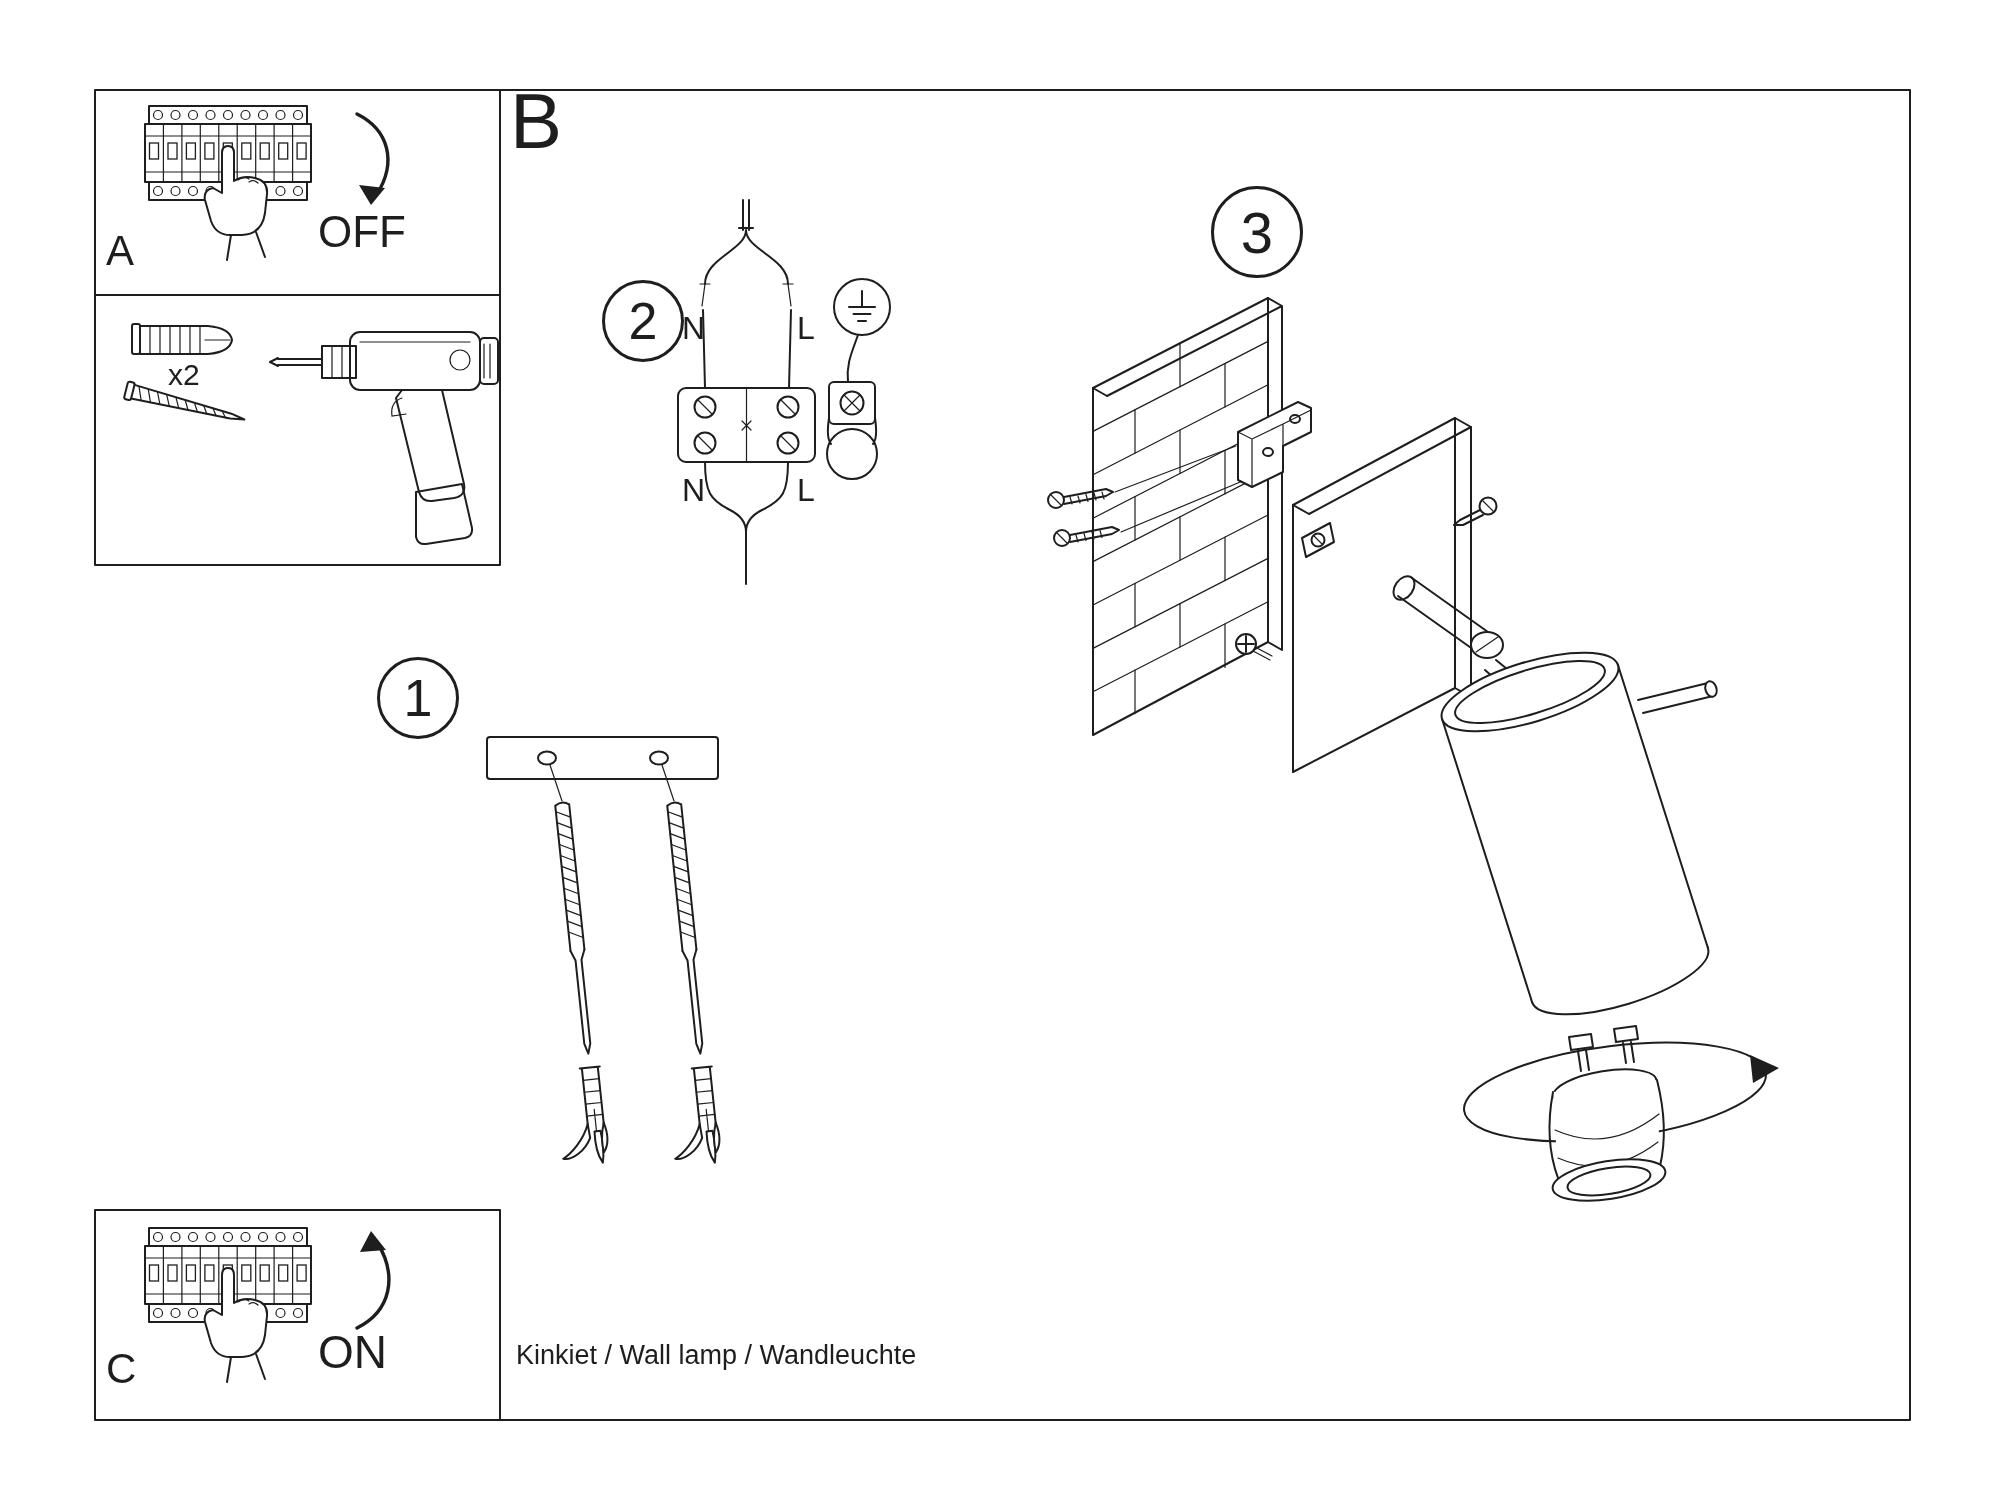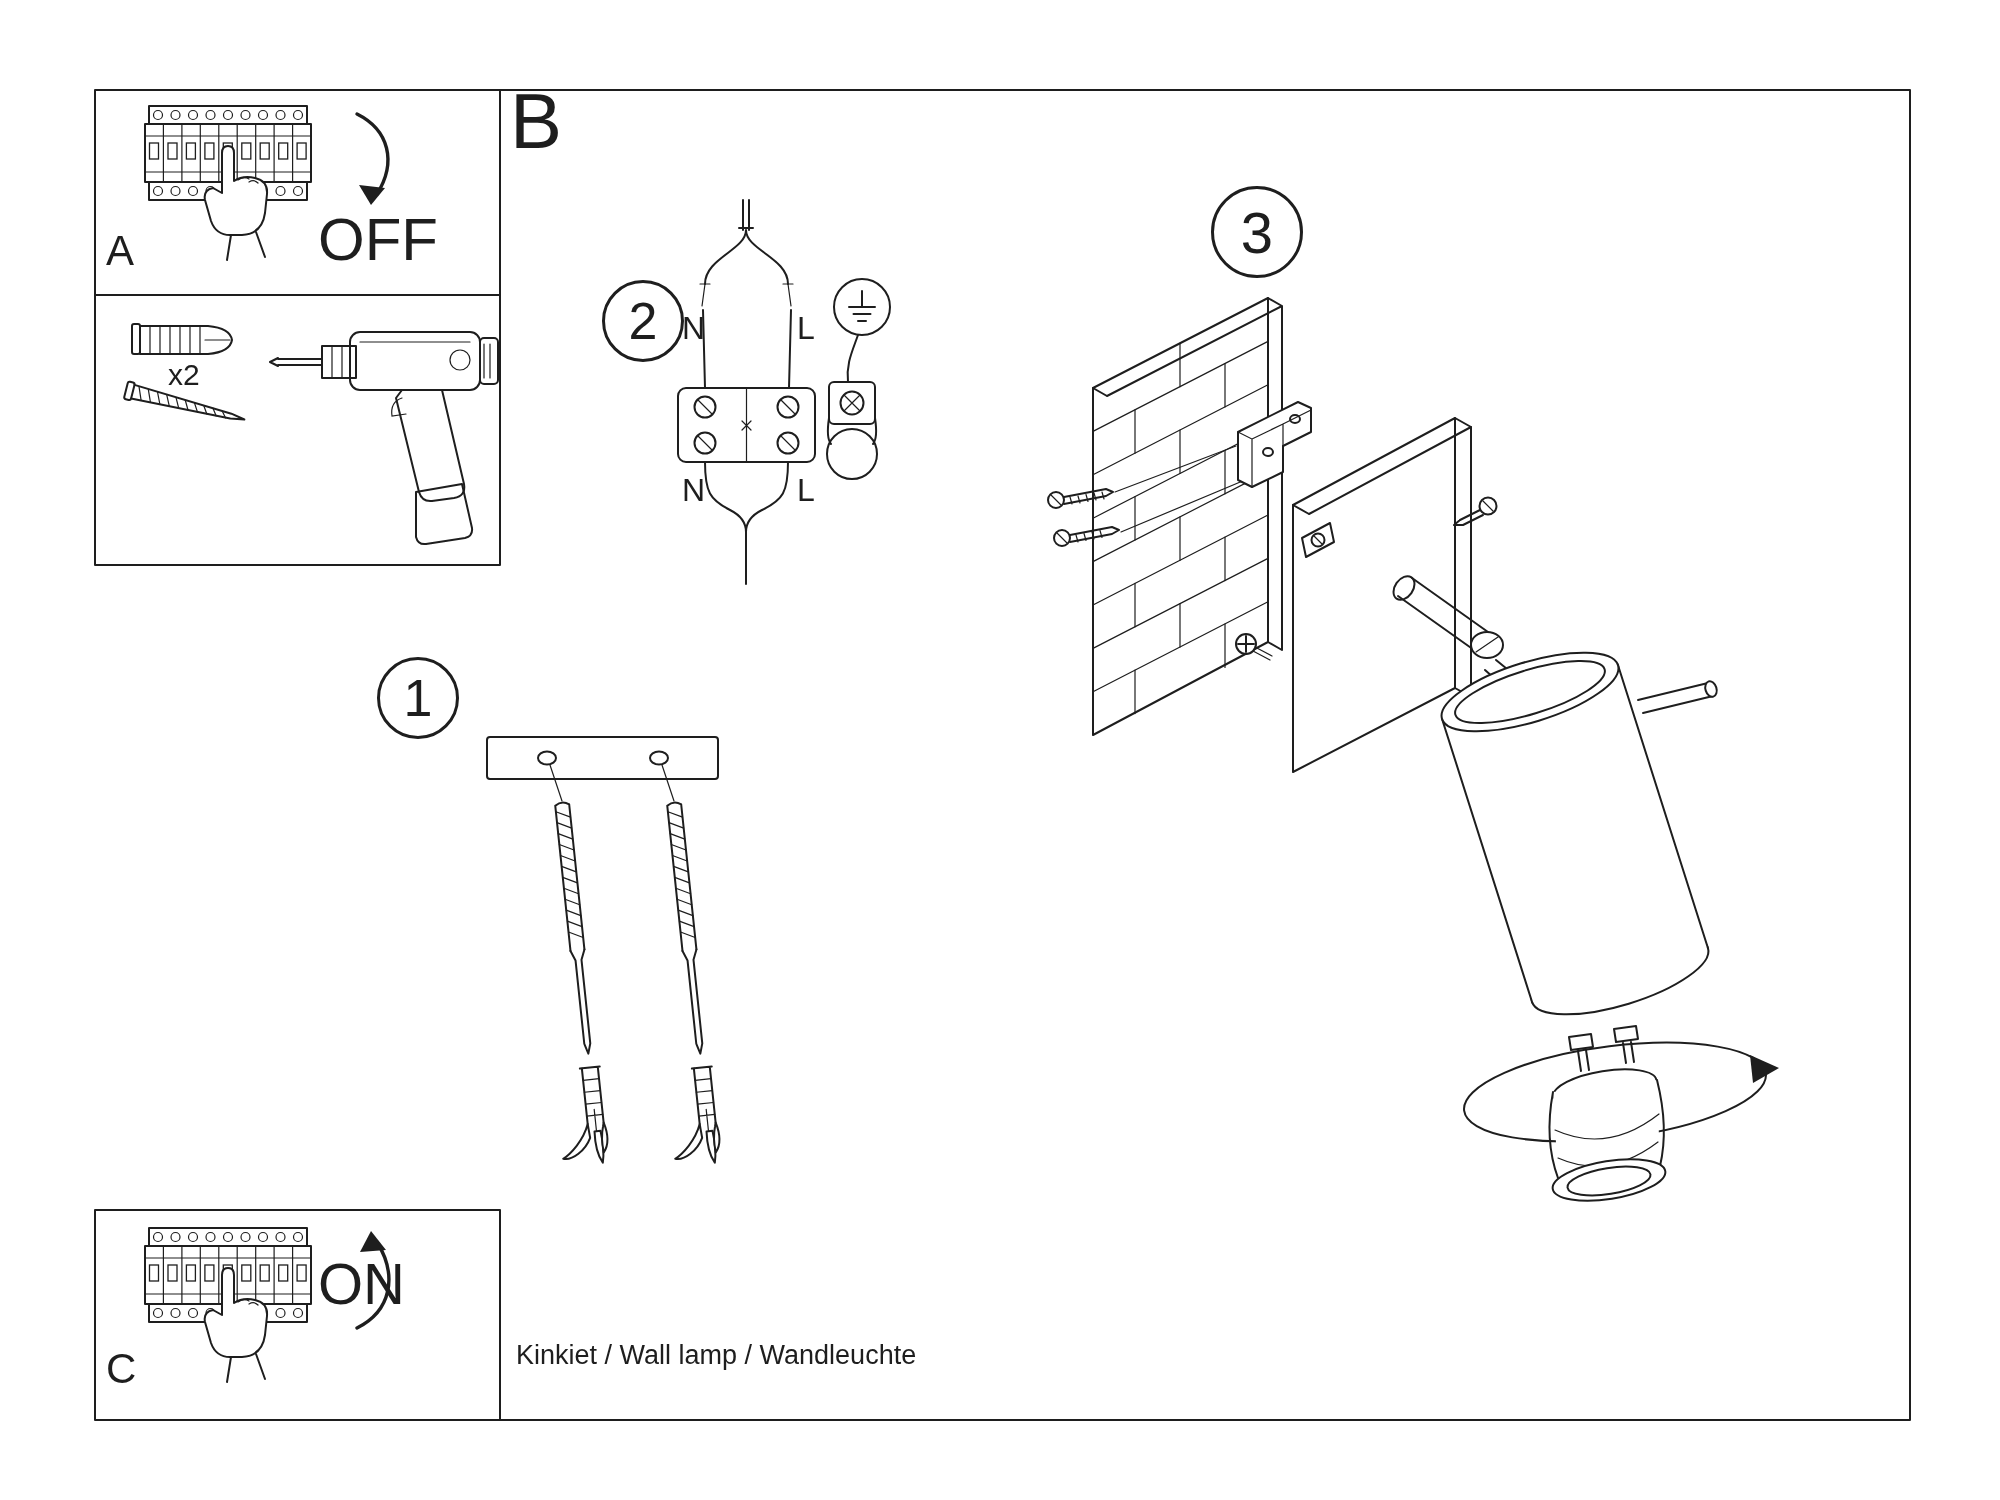--- a/index.html
+++ b/index.html
@@ -65,21 +65,21 @@
         <path class="thin" d="M103,80 q6,-4 11,-1 M114,82 q5,-3 9,1"></path>
         <path class="ln" d="M96,135 L92,160 M121,132 L130,157"></path>
       </g>
     </g>
     <g>
       <path class="ln3" d="M222,14 C254,30 262,62 242,94"></path>
       <polygon class="fb" points="236,105 224,85 250,88"></polygon>
     </g>
   </svg>
   <div class="lbl" style="left:106px;top:230px;font-size:42px">A</div>
-  <div class="lbl" style="left:318px;top:210px;font-size:60px">OFF</div>
+  <div class="lbl" style="left:318px;top:210px;font-size:44px">OFF</div>
 
   <svg width="380" height="258" viewBox="0 0 380 258" style="left:110px;top:302px">
     <g>
       <rect class="ln" x="22" y="22" width="8" height="30" rx="2"></rect>
       <path class="ln" d="M30,24 L98,24 Q120,26 122,38 Q120,50 98,52 L30,52 Z"></path>
       <path class="thin" d="M40,24 V52 M50,24 V52 M60,24 V52 M70,24 V52 M80,24 V52 M90,24 V52 M95,38 H120"></path>
     </g>
     <g transform="translate(16,88) rotate(14)">
       <rect class="ln" x="0" y="-9" width="7" height="18" rx="2"></rect>
       <path class="ln" d="M7,-7 L108,-2.5 M7,7 L108,2.5 M108,-2.5 L122,0 L108,2.5"></path>
@@ -101,21 +101,21 @@
   <div class="lbl" style="left:168px;top:360px;font-size:30px">x2</div>
 
   <svg width="300" height="190" viewBox="0 0 300 190" style="left:135px;top:1222px">
     <use href="#breaker-unit"></use>
     <g>
       <path class="ln3" d="M222,106 C256,89 263,54 242,20"></path>
       <polygon class="fb" points="236,9 225,30 251,28"></polygon>
     </g>
   </svg>
   <div class="lbl" style="left:106px;top:1348px;font-size:42px">C</div>
-  <div class="lbl" style="left:318px;top:1255px;font-size:58px">ON</div>
+  <div class="lbl" style="left:318px;top:1329px;font-size:46px">ON</div>
 
   <div class="lbl" style="left:510px;top:82px;font-size:78px">B</div>
 
   <div class="circle-step" style="left:602px;top:280px;width:76px;height:76px;font-size:52px">2</div>
   <svg width="320" height="420" viewBox="0 0 320 420" style="left:640px;top:192px">
     <g>
       <path class="ln" d="M103,8 V38 M109,8 V38 M99,36 L113,36"></path>
       <path class="ln" d="M106,38 C106,58 65,66 65,92 M106,38 C106,58 148,66 148,92"></path>
       <path class="thin" d="M60,92 H70 M143,92 H153 M65,92 L62,114 M148,92 L151,114"></path>
       <path class="ln" d="M63,118 L65,196 M151,118 L149,196"></path>

